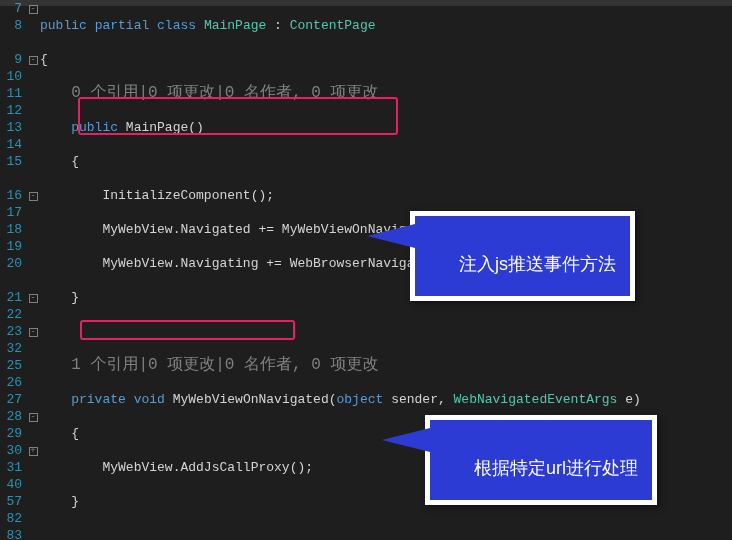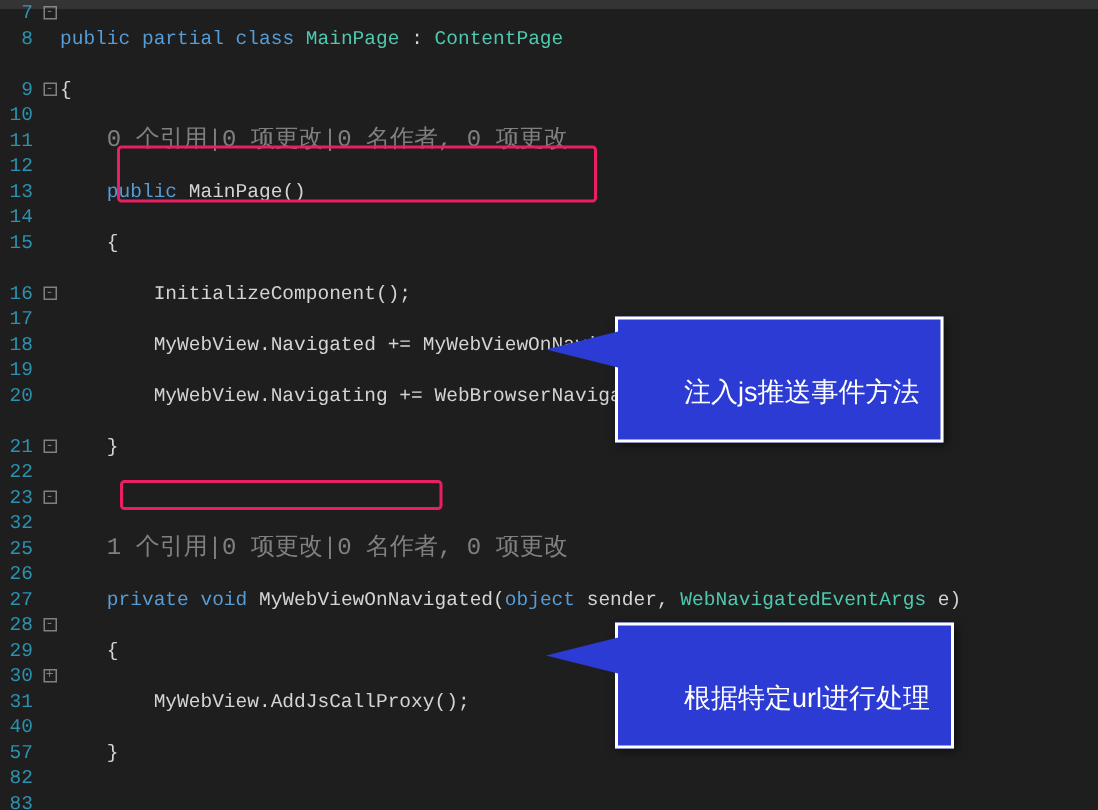--- a/index.html
+++ b/index.html
@@ -58,21 +58,21 @@
   .codelens { color: #808080; font-size: 16px; }
   .highlight-box {
     position: absolute;
     border: 2px solid #e91e63;
     border-radius: 3px;
     pointer-events: none;
   }
   .callout {
     position: absolute;
     background: #2b3bd4;
-    border: 2px solid #ffffff;
+    border: 5px solid #ffffff;
     color: #fff;
     font-family: 'Microsoft YaHei', SimSun, sans-serif;
     font-size: 18px;
     padding: 6px 14px;
     box-shadow: 2px 2px 6px rgba(0,0,0,0.5);
   }
   .callout-arrow {
     position: absolute;
     width: 0; height: 0;
     border-top: 12px solid transparent;
@@ -203,19 +203,19 @@
 
 
 
     <div class="highlight-box" style="left:38px; top:97px; width:320px; height:38px;"></div>
     <div class="highlight-box" style="left:40px; top:320px; width:215px; height:20px;"></div>
 
     <div class="callout" style="left:370px; top:211px;">
       <div class="callout-arrow"></div>
       <span>注入js推送事件方法</span>
     </div>
-    <div class="callout" style="left:370px; top:415px;">
+    <div class="callout" style="left:385px; top:415px;">
       <div class="callout-arrow"></div>
       <span>根据特定url进行处理</span>
     </div>
 
   </div>
 </div>
 
 </body></html>

